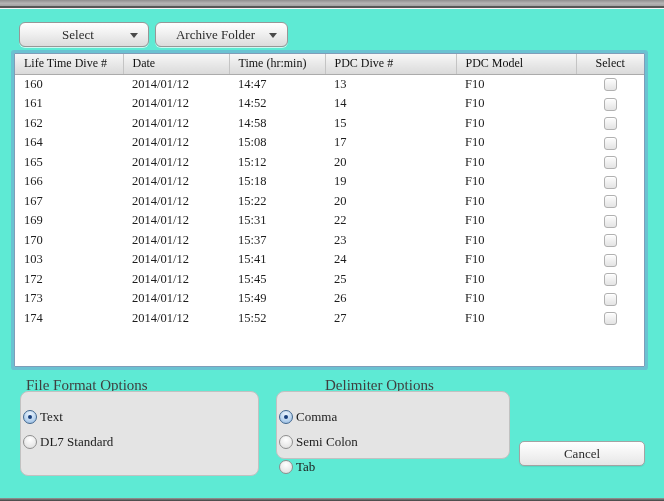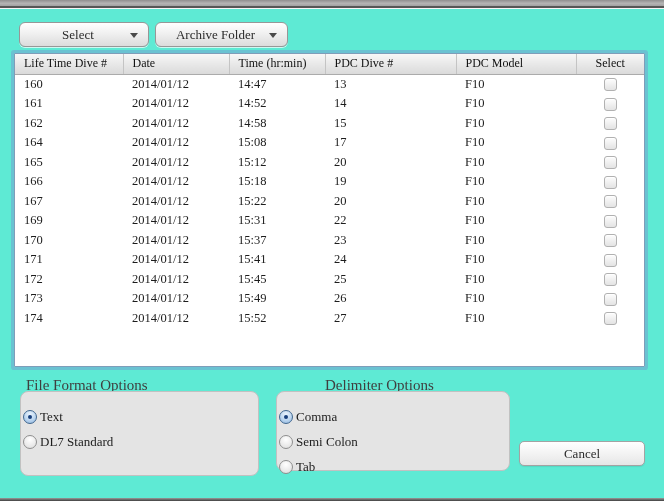--- a/index.html
+++ b/index.html
@@ -43,21 +43,21 @@
     border:1px solid #b1b1b1;border-radius:3px;
     background:linear-gradient(#fdfdfd,#e3e3e3);box-shadow:inset 0 1px 0 #ffffff;}
 
   
   .group-label{position:absolute;top:377px;font-size:15px;color:#3f3f3f;}
   #ff-label{left:26px;}
   #dl-label{left:281px;margin-left:44px;}
   .group-box{position:absolute;top:391px;box-sizing:border-box;
     background:#e4e4e4;border:1px solid #c1c1c1;border-radius:8px;padding:12px 0 0 2px;}
   #ff-box{left:20px;width:239px;height:85px;}
-  #dl-box{left:276px;width:234px;height:80px;}
+  #dl-box{left:276px;width:234px;height:68px;}
   .radio-row{display:flex;align-items:center;height:25px;}
   .radio{display:inline-block;width:14px;height:14px;box-sizing:border-box;border-radius:50%;
     border:1px solid #8f8f8f;background:radial-gradient(circle at 50% 30%,#ffffff,#dcdcdc);position:relative;flex:0 0 14px;}
   .radio.selected{border:1px solid #41678f;
     background:radial-gradient(circle at 50% 28%,#eaf3fc 0%,#bcd6f0 55%,#8db4dd 100%);}
   .radio.selected::after{content:"";position:absolute;left:4px;top:4px;width:4px;height:4px;
     border-radius:50%;background:#173f7c;}
   .radio-label{font-size:13px;color:#1c1c1c;margin-left:3px;}
 
   
@@ -172,21 +172,21 @@
           </tr>
           <tr>
             <td>170</td>
             <td>2014/01/12</td>
             <td>15:37</td>
             <td>23</td>
             <td>F10</td>
             <td class="select-cell"><span class="checkbox"></span></td>
           </tr>
           <tr>
-            <td>171</td>
+            <td>103</td>
             <td>2014/01/12</td>
             <td>15:41</td>
             <td>24</td>
             <td>F10</td>
             <td class="select-cell"><span class="checkbox"></span></td>
           </tr>
           <tr>
             <td>172</td>
             <td>2014/01/12</td>
             <td>15:45</td>

